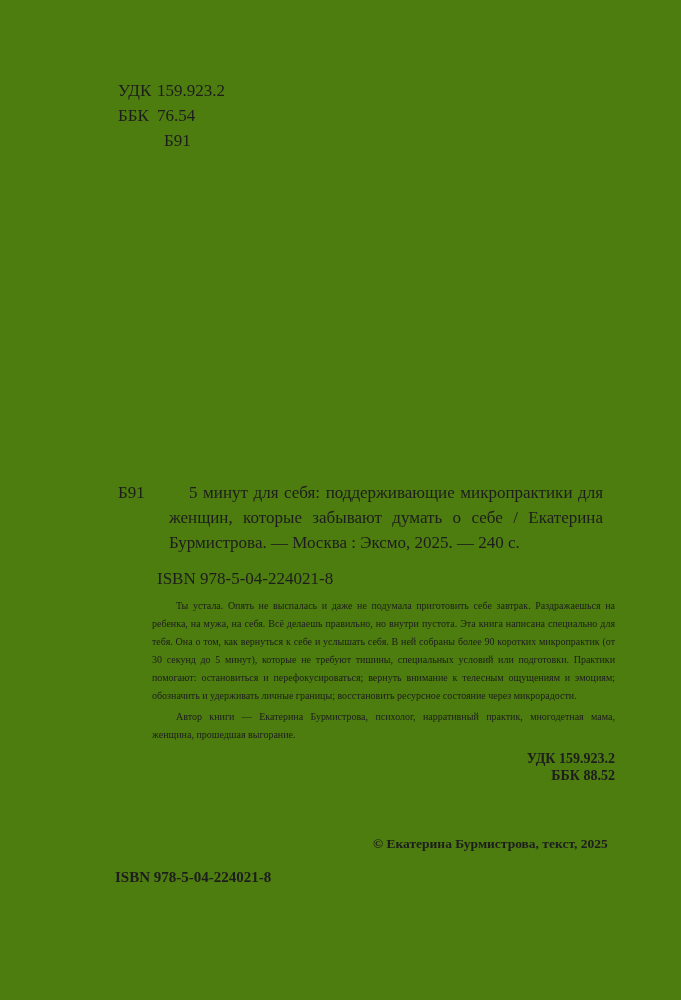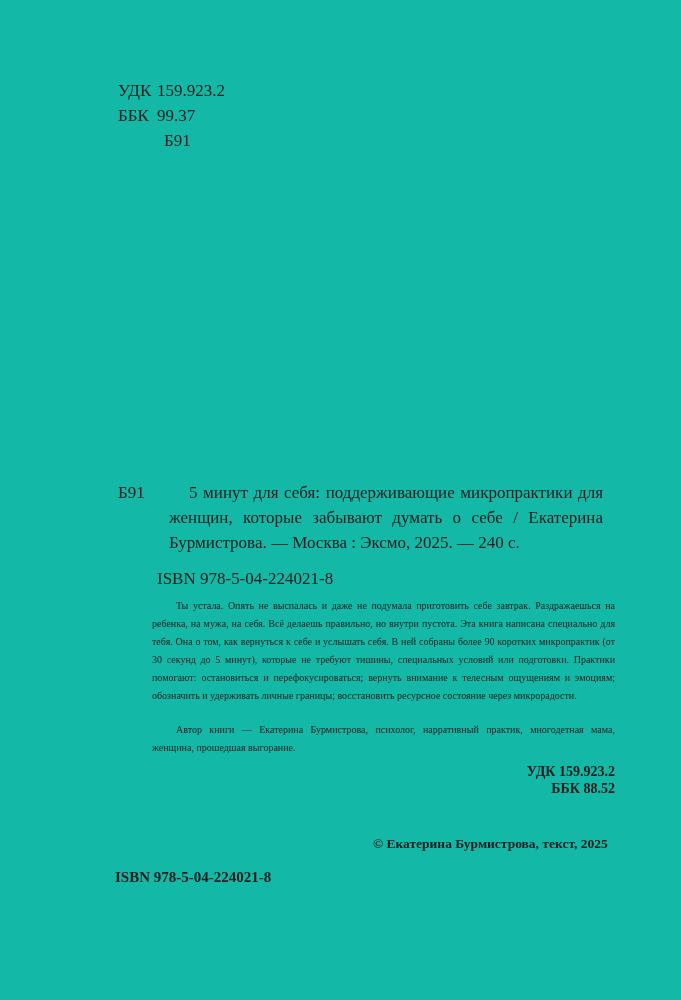--- a/index.html
+++ b/index.html
@@ -1,20 +1,20 @@
 <!DOCTYPE html>
 <html lang="ru"><head>
 <meta charset="utf-8">
 <style>
   html, body { margin: 0; padding: 0; }
   .page {
     position: relative;
     width: 681px;
     height: 1000px;
-    background: #14b8a6;
+    background: #4d7c0f;
     font-family: "Liberation Serif", "DejaVu Serif", serif;
     color: #1d1d1d;
     overflow: hidden;
   }
 
   
   .top-block {
     position: absolute;
     left: 118px;
     top: 78px;
@@ -57,21 +57,21 @@
     font-size: 17px;
     line-height: 24px;
   }
   .annotation {
     margin: 6px 0 0 34px;
     font-size: 10px;
     line-height: 18px;
     text-align: justify;
     text-indent: 24px;
   }
-  .author-note { margin-top: 16px; }
+  .author-note { margin-top: 3px; }
   .udk-right {
     margin-top: 6px;
     text-align: right;
     font-weight: bold;
     font-size: 14px;
     line-height: 17px;
   }
 
   
   .copyright {
@@ -95,21 +95,21 @@
 </head>
 <body>
 
 <div class="page">
 
   <div class="top-block">
     <div>
       <span class="lbl">УДК</span><span>159.923.2</span>
     </div>
     <div>
-      <span class="lbl">ББК</span><span>99.37</span>
+      <span class="lbl">ББК</span><span>76.54</span>
     </div>
     <div>
       <span class="lbl"></span><span class="code-val">Б91</span>
     </div>
   </div>
 
   <div class="card">
     <div class="entry">
       <span class="entry-code">Б91</span>
       <p class="entry-text">5 минут для себя: поддерживающие микропрактики для женщин, которые забывают думать о себе / Екатерина Бурмистрова. — Москва : Эксмо, 2025. — 240 с.</p>

